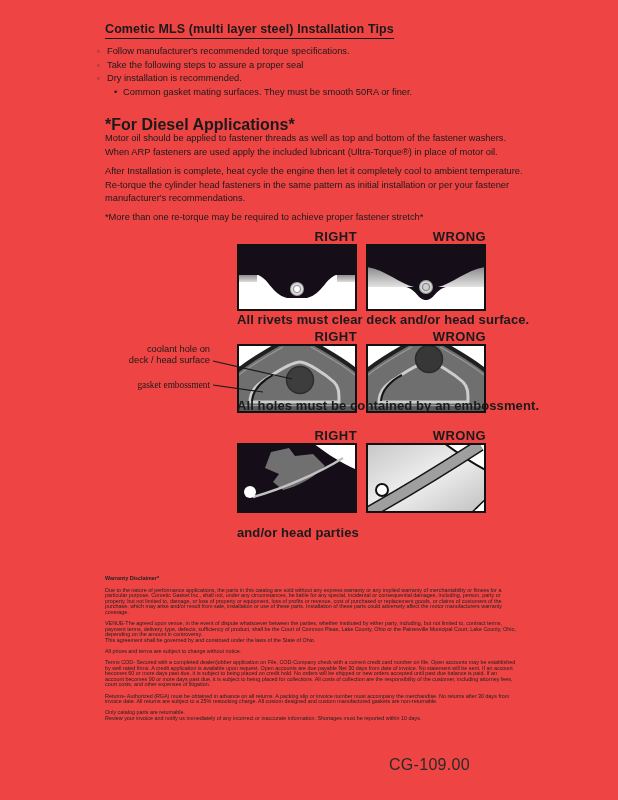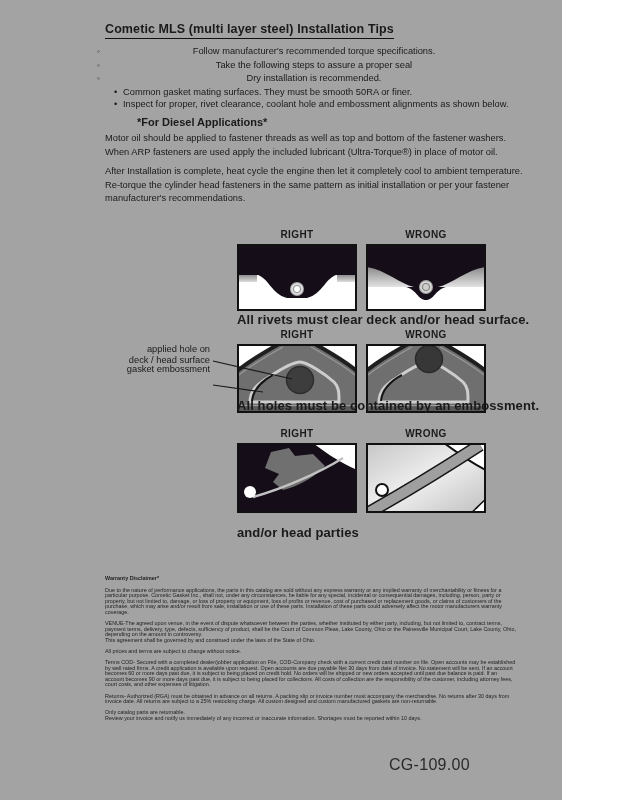--- a/index.html
+++ b/index.html
@@ -1,31 +1,31 @@
 <!DOCTYPE html>
 <html><head>
 <meta charset="utf-8">
 <style>
   html,body{margin:0;padding:0;background:#fff;}
-  .page{position:relative;width:562px;height:800px;background:#a3a3a3;overflow:hidden;
+  .page{position:relative;width:618px;height:800px;background:#ef4444;overflow:hidden;
         font-family:"Liberation Sans",sans-serif;color:#1a1a1a;}
 
   .title{position:absolute;left:105px;top:22px;font-size:12.5px;font-weight:bold;
          border-bottom:1.5px solid #111;padding-bottom:2px;letter-spacing:0.1px;}
 
   .bullets{position:absolute;left:97px;top:45px;width:424px;font-size:9.3px;line-height:13.5px;}
-  .b{position:relative;padding-left:10px;text-align:center;}
+  .b{position:relative;padding-left:10px;}
   .b::before{content:"\25E6";position:absolute;left:0;top:0;font-size:8px;}
   .sb{position:relative;margin-left:17px;padding-left:9px;line-height:12.5px;}
   .sb::before{content:"\2022";position:absolute;left:0;top:0;}
 
-  .diesel-heading{position:absolute;left:105px;top:116px;font-size:11px;font-weight:bold;margin-left:32px;}
+  .diesel-heading{position:absolute;left:105px;top:116px;font-size:16px;font-weight:bold;}
   .body-p{position:absolute;left:105px;width:424px;font-size:9.3px;line-height:13.5px;}
 
-  .dlabel{position:absolute;width:120px;text-align:center;font-size:10px;font-weight:bold;letter-spacing:0.4px;}
+  .dlabel{position:absolute;width:120px;text-align:right;font-size:13px;font-weight:bold;letter-spacing:0.4px;}
   .panel{position:absolute;}
   .cap{position:absolute;left:237px;font-size:13px;font-weight:bold;letter-spacing:0.1px;}
 
   .side-label{position:absolute;left:100px;width:110px;text-align:right;font-size:9.3px;line-height:11px;}
   .pointer-svg{position:absolute;left:211px;top:355px;z-index:5;}
 
   .disc{position:absolute;left:105px;top:576px;width:412px;font-size:5.4px;line-height:5.6px;color:#222;}
   .disc .h{font-weight:bold;margin-bottom:6px;}
   .disc .p{margin-bottom:5.5px;}
   .disc .tight{margin-bottom:0;}
@@ -37,26 +37,26 @@
 
 <div class="page">
 
   <div class="title">Cometic MLS (multi layer steel) Installation Tips</div>
 
   <div class="bullets">
     <div class="b">Follow manufacturer's recommended torque specifications.</div>
     <div class="b">Take the following steps to assure a proper seal</div>
     <div class="b">Dry installation is recommended.</div>
     <div class="sb">Common gasket mating surfaces.  They must be smooth 50RA or finer.</div>
-    <div class="sb">Inspect for proper, rivet clearance, coolant hole and embossment alignments as shown below.</div>
   </div>
 
   <div class="diesel-heading">*For Diesel Applications*</div>
   <div class="body-p" style="top:132px;">Motor oil should be applied to fastener threads as well as top and bottom of the fastener washers. When ARP fasteners are used apply the included lubricant (Ultra-Torque®) in place of motor oil.</div>
   <div class="body-p" style="top:165px;">After Installation is complete, heat cycle the engine then let it completely cool to ambient temperature. Re-torque the cylinder head fasteners in the same pattern as initial installation or per your fastener manufacturer's recommendations.</div>
+  <div class="body-p" style="top:211px;">*More than one re-torque may be required to achieve proper fastener stretch*</div>
 
   <div class="dlabel" style="left:237px;top:229px;">RIGHT</div>
   <div class="dlabel" style="left:366px;top:229px;">WRONG</div>
 
   <svg class="panel" style="left:237px;top:244px;" width="120" height="67">
     <defs>
       <clipPath id="c1a">
           <rect x="2" y="2" width="116" height="63"></rect>
         </clipPath>
       <linearGradient id="g1a" x1="0" y1="0" x2="0" y2="1">
@@ -99,24 +99,24 @@
     </g>
     <rect x="1" y="1" width="118" height="65" fill="none" stroke="#111111" stroke-width="2"></rect>
   </svg>
 
   <div class="cap" style="top:312px;">All rivets must clear deck and/or head surface.</div>
 
   <div class="dlabel" style="left:237px;top:329px;">RIGHT</div>
   <div class="dlabel" style="left:366px;top:329px;">WRONG</div>
 
   <div class="side-label" style="top:344px;">
-    <div>applied hole on</div>
+    <div>coolant hole on</div>
     <div>deck / head surface</div>
   </div>
-  <div class="side-label" style="top:364px;">gasket embossment</div>
+  <div class="side-label" style="top:380px;font-family:Liberation Serif, serif;">gasket embossment</div>
 
   <svg class="panel" style="left:237px;top:344px;" width="120" height="69">
     <defs>
         <clipPath id="c2a">
           <rect x="2" y="2" width="116" height="65"></rect>
         </clipPath>
       </defs>
     <g clip-path="url(#c2a)">
       <rect x="0" y="0" width="120" height="69" fill="#6f6f6f"></rect>
       <path d="M0,0 H42 C26,9 10,19 0,27 Z" fill="#ffffff"></path>

